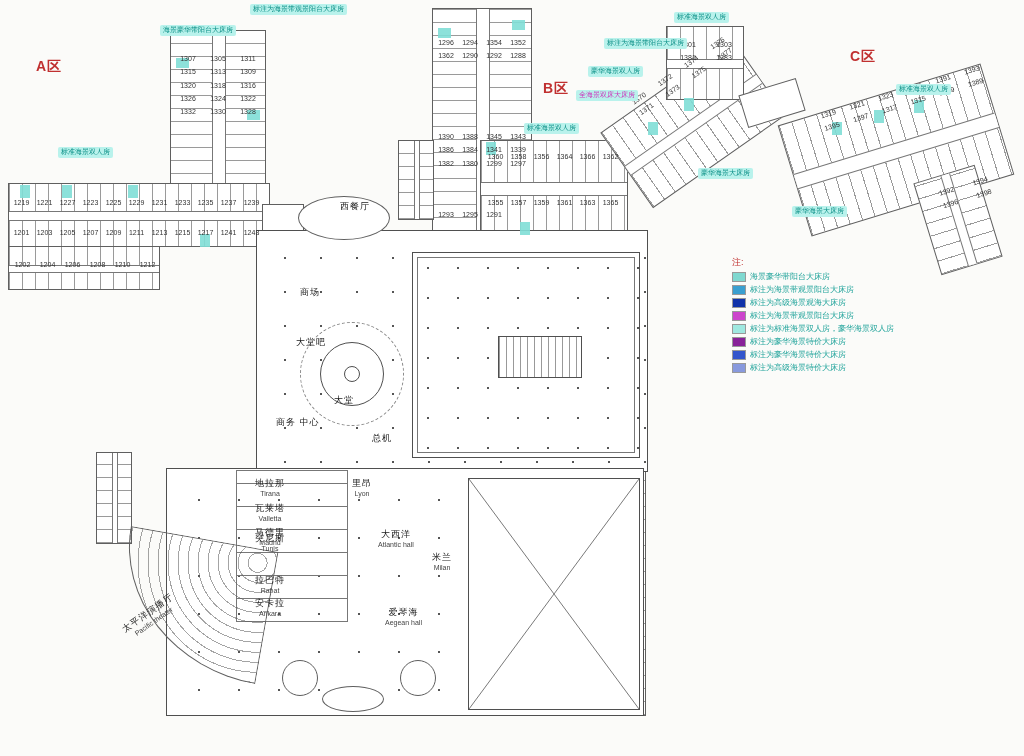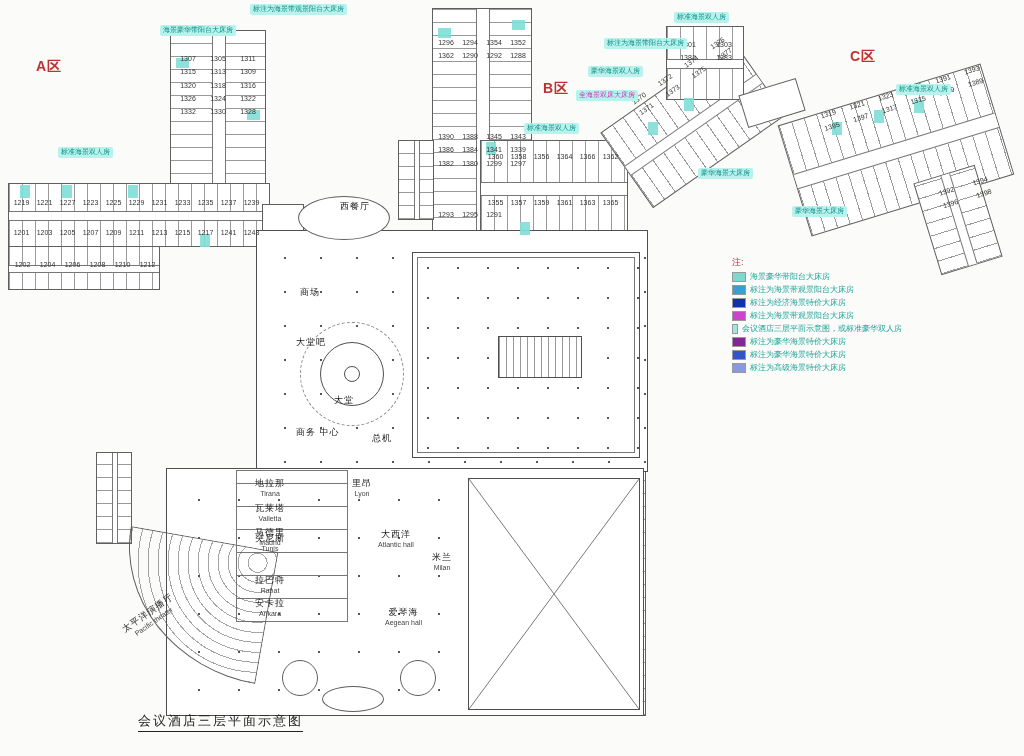--- a/index.html
+++ b/index.html
@@ -135,21 +135,21 @@
       </div>
       <div class="room-label" style="left: 300px; top: 286px;">
         <span class="zh">商场</span>
       </div>
       <div class="room-label" style="left: 296px; top: 336px;">
         <span class="zh">大堂吧</span>
       </div>
       <div class="room-label" style="left: 334px; top: 394px;">
         <span class="zh">大堂</span>
       </div>
-      <div class="room-label" style="left: 276px; top: 426px; margin-left: 20px;">
+      <div class="room-label" style="left: 276px; top: 416px;">
         <span class="zh">商务 中心</span>
       </div>
       <div class="room-label" style="left: 372px; top: 432px;">
         <span class="zh">总机</span>
       </div>
       <div class="room-label" style="left: 255px; top: 477px;">
         <span class="zh">地拉那</span>
         <span class="en">Tirana</span>
       </div>
       <div class="room-label" style="left: 352px; top: 477px;">
@@ -334,40 +334,39 @@
         <div class="legend-row">
           <span class="legend-swatch" style="background: rgb(127, 216, 208);"></span>
           <span class="legend-label">海景豪华带阳台大床房</span>
         </div>
         <div class="legend-row">
           <span class="legend-swatch" style="background: rgb(58, 159, 208);"></span>
           <span class="legend-label">标注为海景带观景阳台大床房</span>
         </div>
         <div class="legend-row">
           <span class="legend-swatch" style="background: rgb(17, 51, 170);"></span>
-          <span class="legend-label">标注为经济海景特价大床房</span>
+          <span class="legend-label">标注为高级海景观海大床房</span>
         </div>
         <div class="legend-row">
           <span class="legend-swatch" style="background: rgb(204, 68, 204);"></span>
           <span class="legend-label">标注为海景带观景阳台大床房</span>
         </div>
         <div class="legend-row">
           <span class="legend-swatch" style="background: rgb(159, 232, 224);"></span>
-          <span class="legend-label">会议酒店三层平面示意图，或标准豪华双人房</span>
+          <span class="legend-label">标注为标准海景双人房，豪华海景双人房</span>
         </div>
         <div class="legend-row">
           <span class="legend-swatch" style="background: rgb(136, 34, 153);"></span>
           <span class="legend-label">标注为豪华海景特价大床房</span>
         </div>
         <div class="legend-row">
           <span class="legend-swatch" style="background: rgb(51, 85, 204);"></span>
           <span class="legend-label">标注为豪华海景特价大床房</span>
         </div>
         <div class="legend-row">
           <span class="legend-swatch" style="background: rgb(136, 153, 221);"></span>
           <span class="legend-label">标注为高级海景特价大床房</span>
         </div>
       </div>
   </div>
 
-  <div id="title" style="left:138px;top:712px">会议酒店三层平面示意图</div>
 
 </div>
 
 </body></html>

